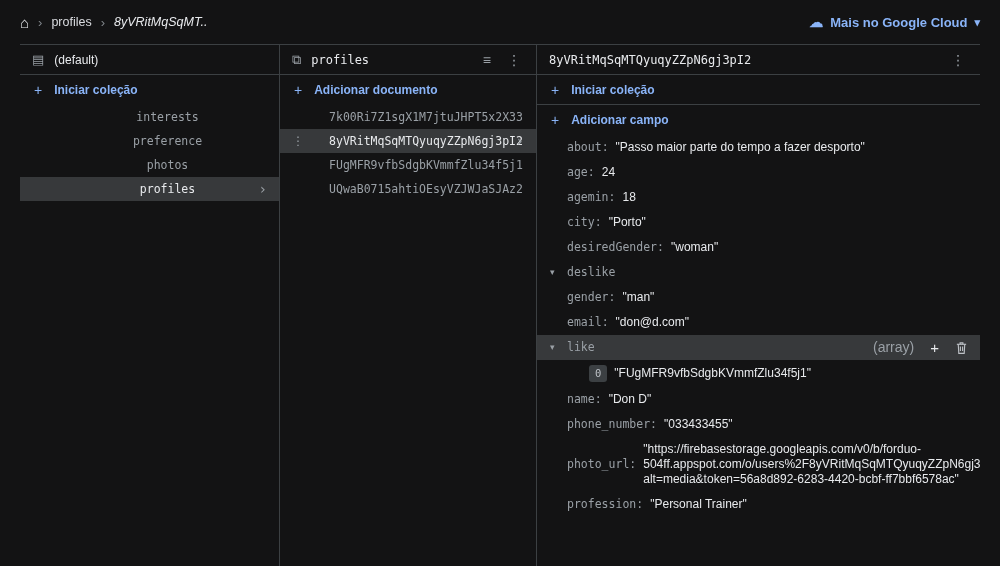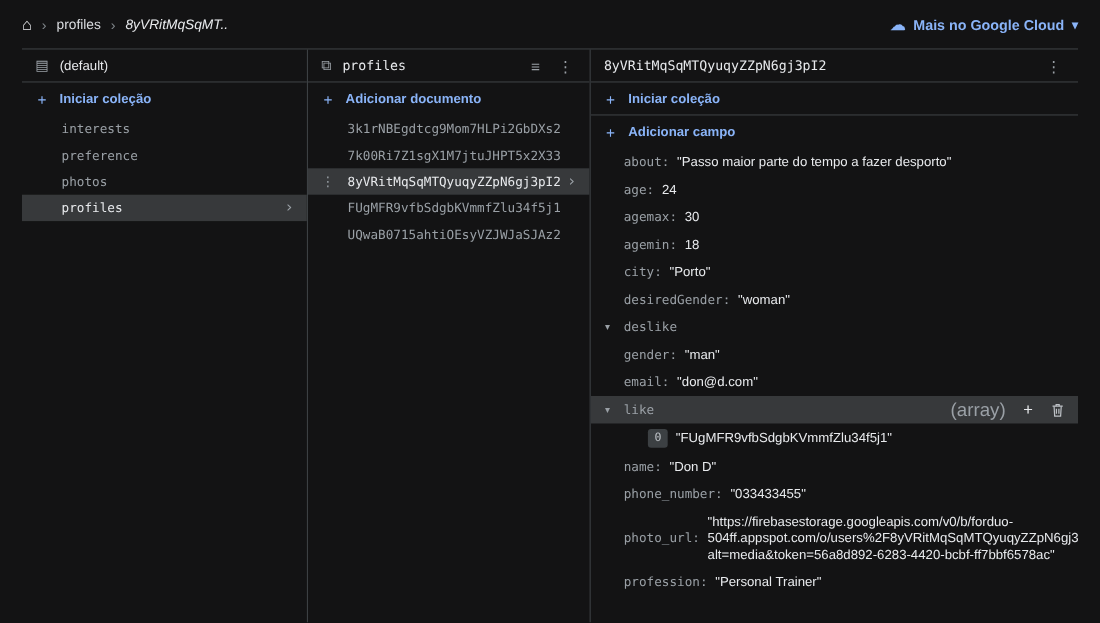--- a/index.html
+++ b/index.html
@@ -36,36 +36,36 @@
   .ph-icon{color:var(--muted); font-size:13px;}
   .ph-title{color:var(--text); white-space:nowrap; overflow:hidden; text-overflow:ellipsis;}
   .hdr-spacer{flex:1;}
   .hdr-btn{color:var(--muted); font-size:14px; cursor:pointer; padding:0 3px;}
 
   .action{display:flex; align-items:center; flex-shrink:0; height:30px; padding:0 14px; gap:12px; color:var(--accent); font-size:12px; font-weight:bold; cursor:pointer;}
   .action .plus{font-size:14px; font-weight:normal;}
   .bordered{border-bottom:1px solid var(--border);}
 
   
-  .row{height:24px; flex-shrink:0; display:flex; align-items:center; position:relative; font-family:"DejaVu Sans Mono", monospace; font-size:11.5px; color:var(--muted); padding-left:36px; cursor:pointer; white-space:nowrap;}
+  .row{height:24px; flex-shrink:0; display:flex; align-items:center; position:relative; font-family:"DejaVu Sans Mono", monospace; font-size:11.5px; color:var(--muted); padding-left:36px; cursor:pointer; white-space:nowrap;justify-content:center;}
   .row.selected{background:var(--selected-bg); color:var(--text);}
   .row-chevron{position:absolute; right:12px; color:var(--muted); font-size:14px;}
   .row-kebab{position:absolute; left:12px; color:var(--muted); font-size:12px;}
 
   
   .field-list{overflow:hidden;}
   .frow{position:relative; display:flex; align-items:center; padding:5px 12px 5px 30px; font-size:12px; line-height:15px; flex-shrink:0;}
   .fkey{font-family:"DejaVu Sans Mono", monospace; font-size:11.5px; color:var(--muted); flex-shrink:0;}
   .fkey::after{content:":";}
   .fkey.nocolon::after{content:"";}
   .fval{color:var(--text); margin-left:7px; word-break:break-all;}
   .fval.block div{white-space:nowrap;}
   .triangle{position:absolute; left:13px; top:5px; color:var(--muted); font-size:9px; cursor:pointer;}
   .frow.array-row{background:var(--selected-bg); align-items:center;}
-  .meta{margin-left:auto; color:var(--muted); font-size:17px; font-family:"Liberation Sans", sans-serif;}
+  .meta{margin-left:auto; color:var(--muted); font-size:14px; font-family:"Liberation Sans", sans-serif;}
   .plus-btn{color:var(--text); font-size:15px; margin-left:16px; cursor:pointer; line-height:13px;}
   .trash-btn{margin-left:16px; display:flex; cursor:pointer;}
   .idx-badge{font-family:"DejaVu Sans Mono", monospace; font-size:10.5px; background:var(--badge-bg); color:#bdc1c6; border-radius:3px; padding:1px 6px; margin-left:22px; flex-shrink:0;}
 </style>
 </head>
 <body>
 
 <header class="topbar">
   <div class="breadcrumb">
     <span class="home-glyph">⌂</span>
@@ -120,25 +120,20 @@
       <span class="hdr-btn">≡</span>
       <span class="hdr-btn">⋮</span>
     </div>
     <div class="action">
       <span class="plus">+</span>
       <span>Adicionar documento</span>
     </div>
     <div id="doc-items" class="list">
         <div class="row ">
 
-     <span>3k1rNBEgdtcg9Mom7HLPi2GbDXs2</span>
-
-   </div>
-        <div class="row ">
-
      <span>7k00Ri7Z1sgX1M7jtuJHPT5x2X33</span>
 
    </div>
         <div class="row selected">
      <span class="row-kebab">⋮</span>
      <span>8yVRitMqSqMTQyuqyZZpN6gj3pI2</span>
      <span class="row-chevron">›</span>
    </div>
         <div class="row ">
 
@@ -168,24 +163,20 @@
       <span>Adicionar campo</span>
     </div>
     <div id="field-rows" class="field-list">
         <div class="frow">
       <span class="fkey">about</span>
       <span class="fval">"Passo maior parte do tempo a fazer desporto"</span>
         </div>
         <div class="frow">
       <span class="fkey">age</span>
       <span class="fval">24</span>
-        </div>
-        <div class="frow">
-      <span class="fkey">agemax</span>
-      <span class="fval">30</span>
         </div>
         <div class="frow">
       <span class="fkey">agemin</span>
       <span class="fval">18</span>
         </div>
         <div class="frow">
       <span class="fkey">city</span>
       <span class="fval">"Porto"</span>
         </div>
         <div class="frow">

